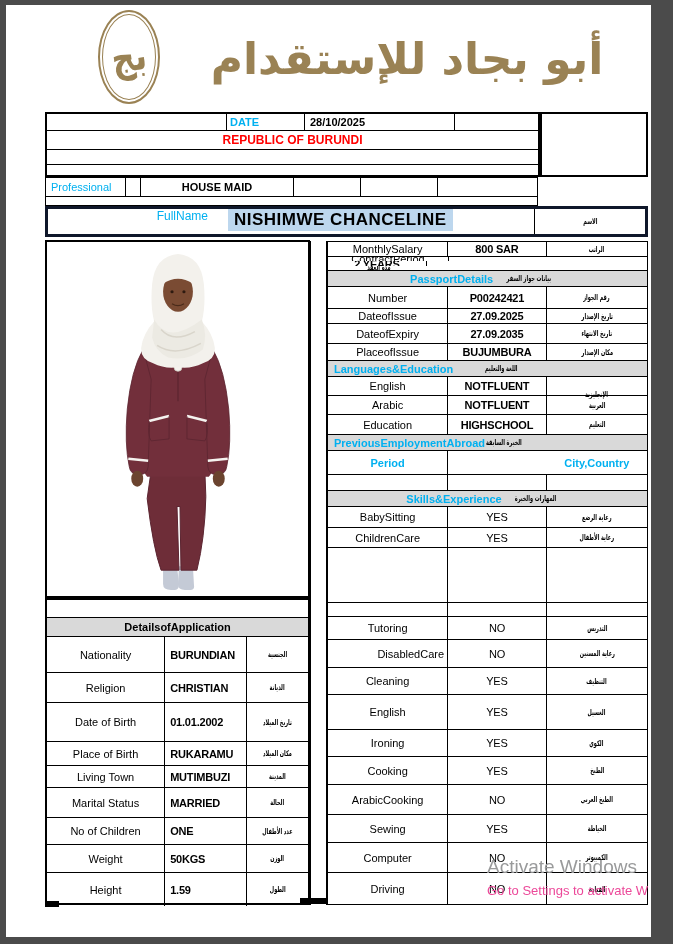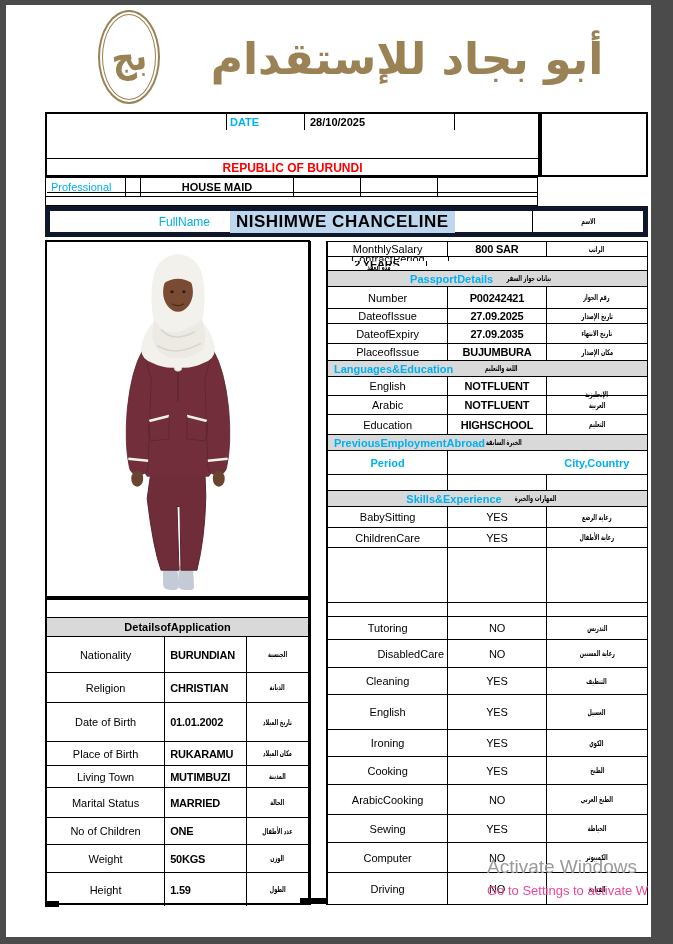--- a/index.html
+++ b/index.html
@@ -37,30 +37,30 @@
   
   .cyan{color:#00b0f0;}
   .red{color:#ff0000;}
   .b{font-weight:bold;}
   
   .topblock{left:45px;top:112px;width:495px;height:65px;border:2px solid #000;}
   .toprowA{height:16px;display:flex;}
   .toprowA .tc{box-sizing:border-box;border-right:1px solid #000;height:100%;
     display:flex;align-items:center;font-size:11px;}
   .toprowA .tc:last-child{border-right:none;}
-  .toprowB{height:18px;border-top:1px solid #000;display:flex;align-items:center;justify-content:center;font-size:12px;margin-top:28px;}
+  .toprowB{height:18px;border-top:1px solid #000;display:flex;align-items:center;justify-content:center;font-size:12px;}
   .toprowC{height:14px;border-top:1px solid #000;}
   .toprowD{height:13px;border-top:1px solid #000;}
   .bigright{left:540px;top:112px;width:108px;height:65px;border:2px solid #000;background:#fff;}
   .profrow{left:45px;top:177px;width:493px;height:20px;border:1.5px solid #000;display:flex;}
   .profrow .tc{box-sizing:border-box;border-right:1px solid #000;height:100%;
     display:flex;align-items:center;font-size:11px;}
   .profrow .tc:last-child{border-right:none;}
   .thinrow{left:45px;top:197px;width:493px;height:9px;border:1px solid #000;border-top:none;}
-  .fnrow{left:45px;top:206px;width:603px;height:31px;border:5px solid #0f172a;display:flex;align-items:center;}
+  .fnrow{left:45px;top:206px;width:603px;height:31px;border:3px solid #0f172a;display:flex;align-items:flex-start;}
   .fn-label{width:160px;text-align:right;font-size:12px;padding-right:8px;}
   .fn-value{margin-left:12px;font-size:17px;font-weight:bold;letter-spacing:.5px;
     background:#bdd7ee;padding:1px 6px;color:#000;}
   .fn-ar-cell{position:absolute;right:0;top:0;height:100%;width:110px;border-left:1px solid #000;
     display:flex;align-items:center;justify-content:center;}
   
   .tinyar{
     font-family:"DejaVu Sans",sans-serif;font-size:8px;font-weight:bold;color:#000;
     transform:scaleX(.62);white-space:nowrap;direction:rtl;
   }

